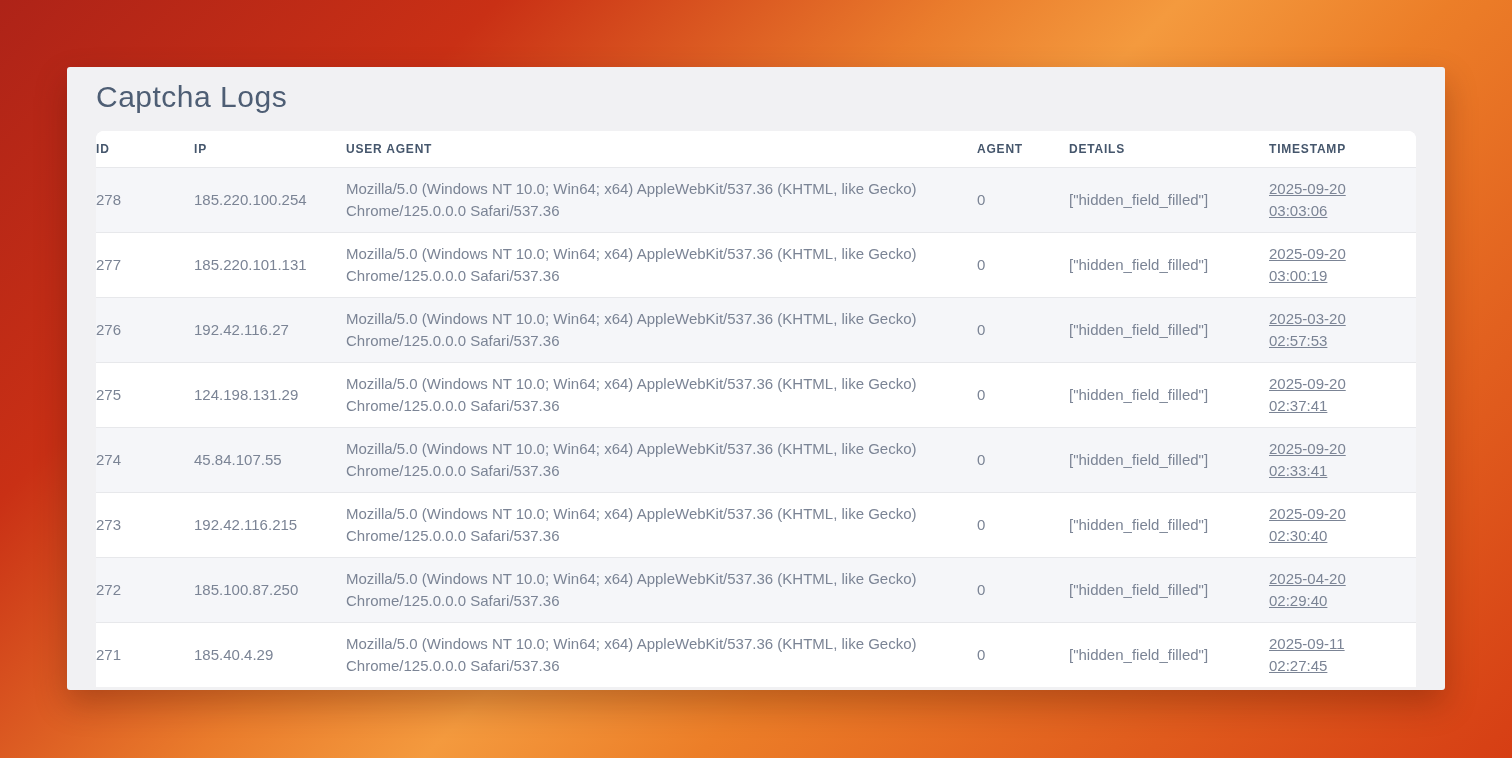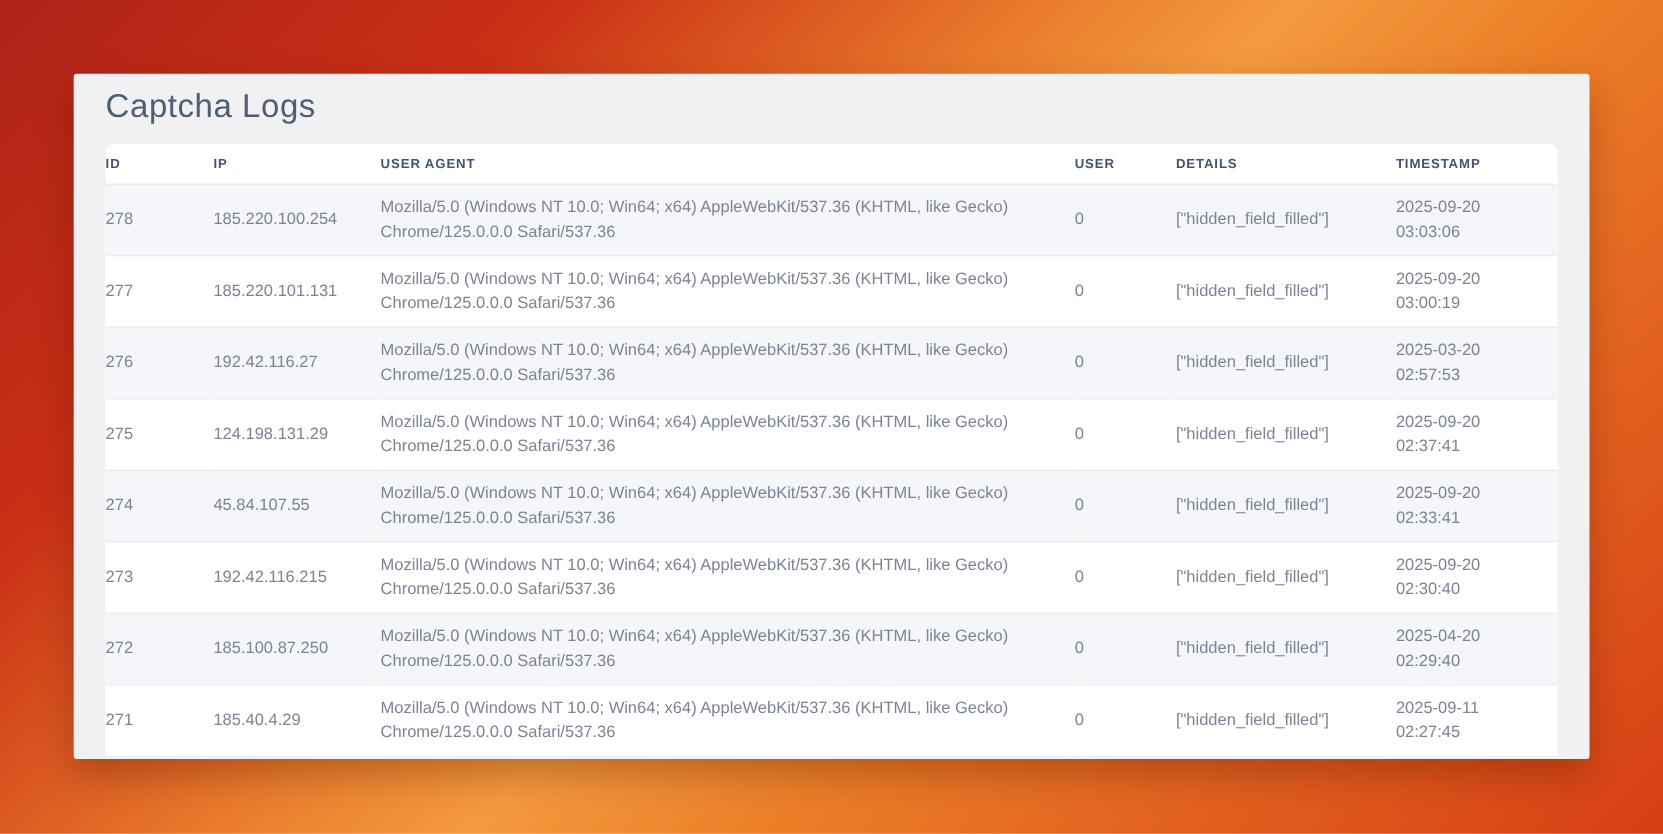--- a/index.html
+++ b/index.html
@@ -62,21 +62,21 @@
   }
   tbody tr:nth-child(odd) { background: #f5f6f9; }
   tbody tr:nth-child(even) { background: #ffffff; }
   td {
     color: #7b8495;
     vertical-align: middle;
     line-height: 22px;
     padding: 10px 10px 10px 0;
   }
   td.cell-user-agent { padding-right: 44px; }
-  td.cell-timestamp { padding-right: 25px; }
+  td.cell-timestamp { padding-right: 25px; text-decoration: underline; }
 </style>
 </head>
 <body>
 
 <div class="card">
   <h1 class="page-title">Captcha Logs</h1>
 
   <div class="table-wrap">
     <table>
       <colgroup>
@@ -85,21 +85,21 @@
         <col style="width:631px">
         <col style="width:92px">
         <col style="width:200px">
         <col>
       </colgroup>
       <thead>
         <tr>
           <th class="col-id">ID</th>
           <th>IP</th>
           <th>USER AGENT</th>
-          <th>USER</th>
+          <th>AGENT</th>
           <th>DETAILS</th>
           <th>TIMESTAMP</th>
         </tr>
       </thead>
       <tbody>
           <tr>
     <td class="cell-id">278</td>
     <td class="cell-ip">185.220.100.254</td>
     <td class="cell-user-agent">Mozilla/5.0 (Windows NT 10.0; Win64; x64) AppleWebKit/537.36 (KHTML, like Gecko) Chrome/125.0.0.0 Safari/537.36</td>
     <td class="cell-score">0</td>

